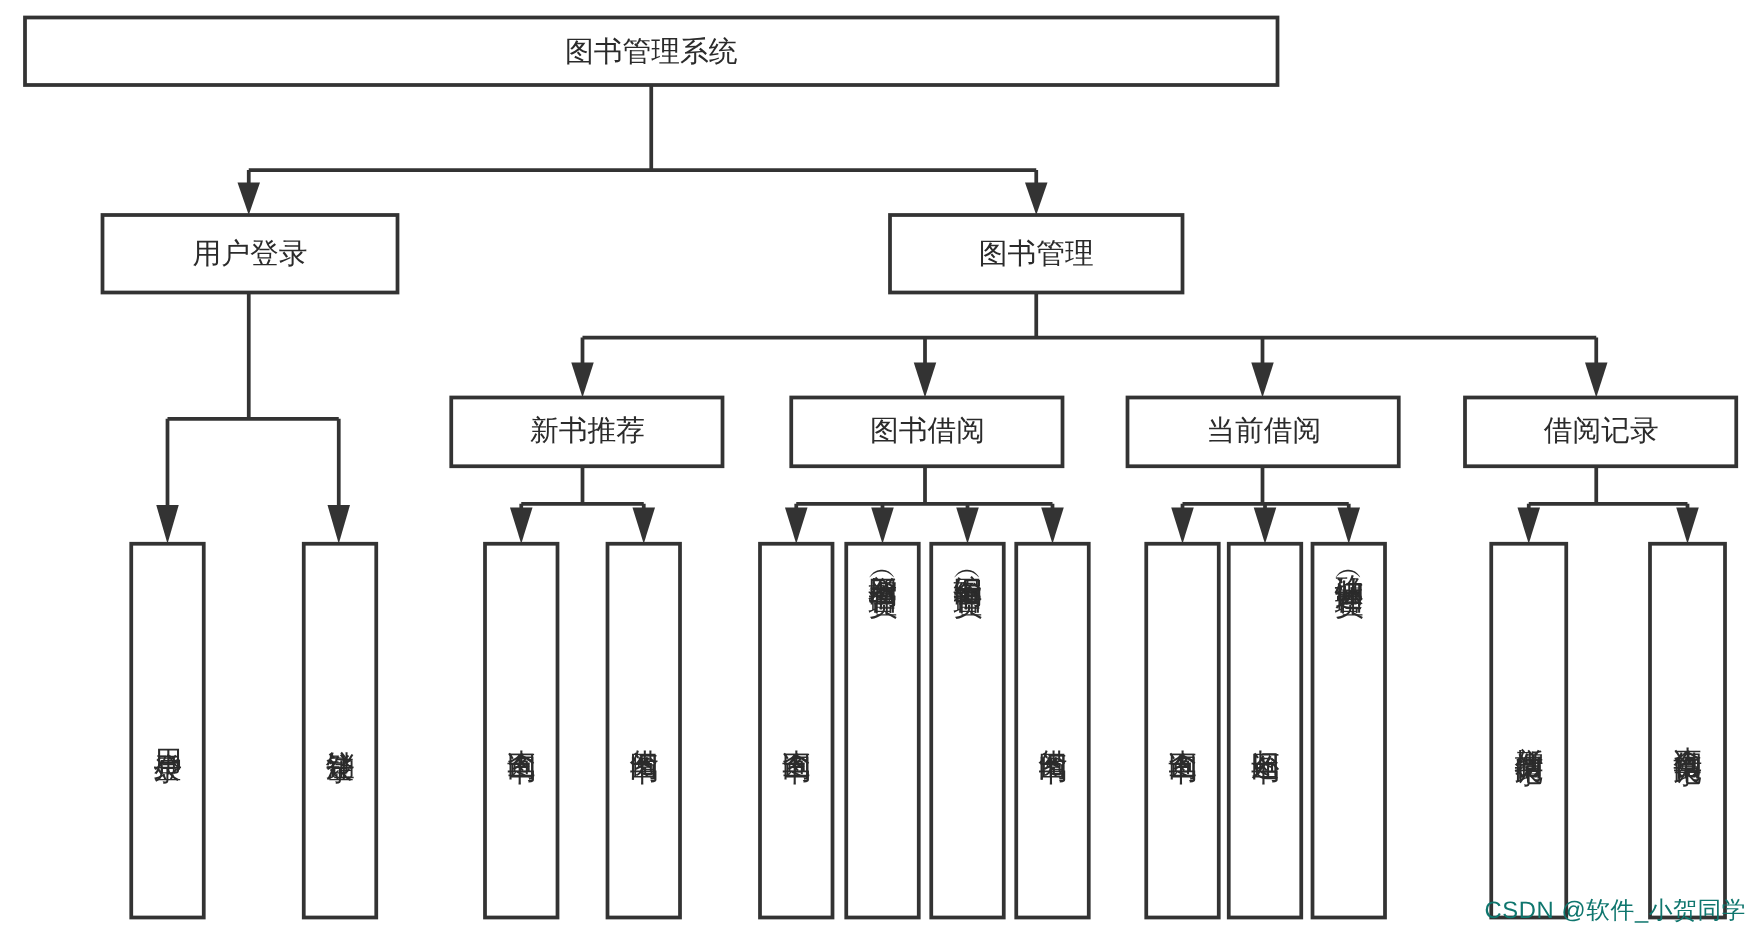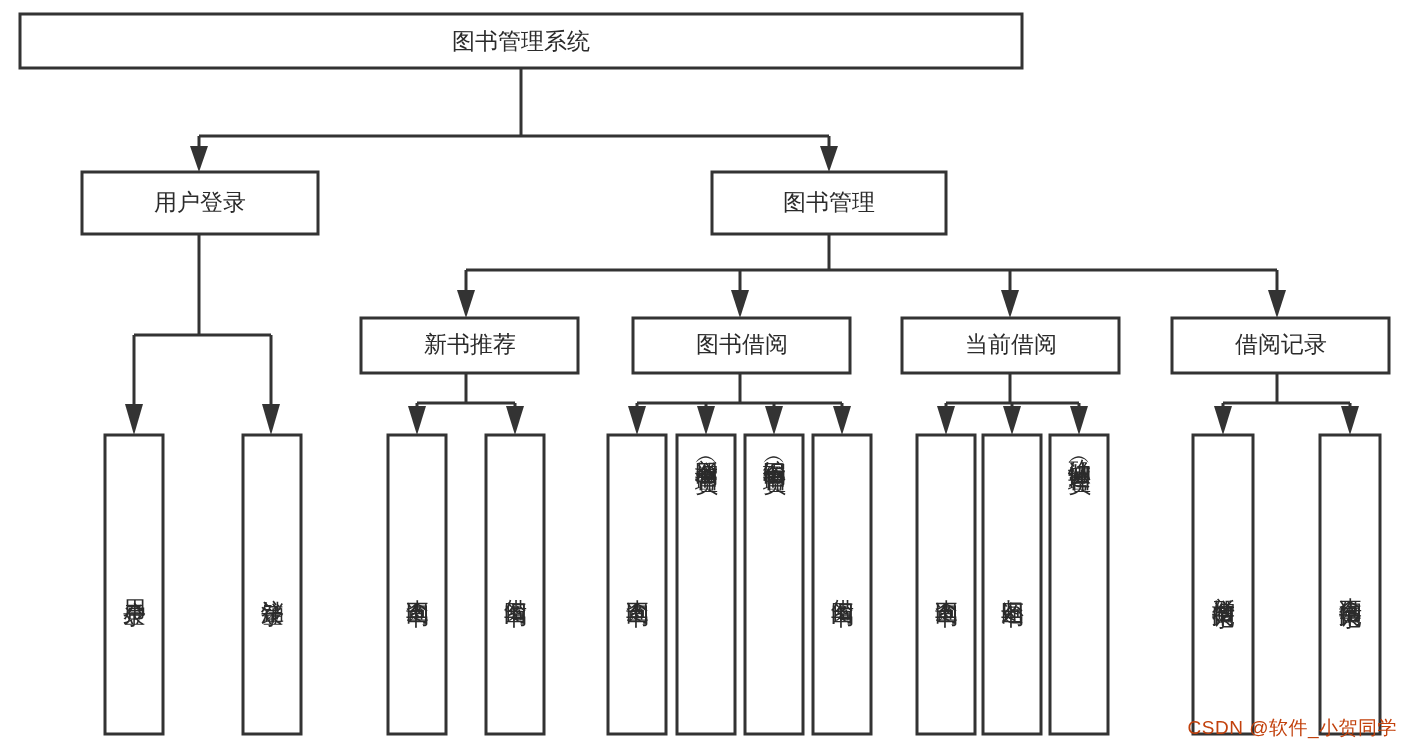--- a/index.html
+++ b/index.html
@@ -65,21 +65,21 @@
     color: #2b2b2b;
     white-space: nowrap;
     text-align: center;
   }
   .watermark {
     position: absolute;
     right: 8px;
     bottom: 6px;
     font-family: "Liberation Sans", "DejaVu Sans", sans-serif;
     font-size: 19px;
-    color: #c2410c;
+    color: #0f766e;
     letter-spacing: 0.5px;
     white-space: nowrap;
   }
 </style>
 </head>
 <body>
 
 <div id="diagram-root">
 
   <svg class="diagram-canvas" viewBox="0 0 1405 747">

